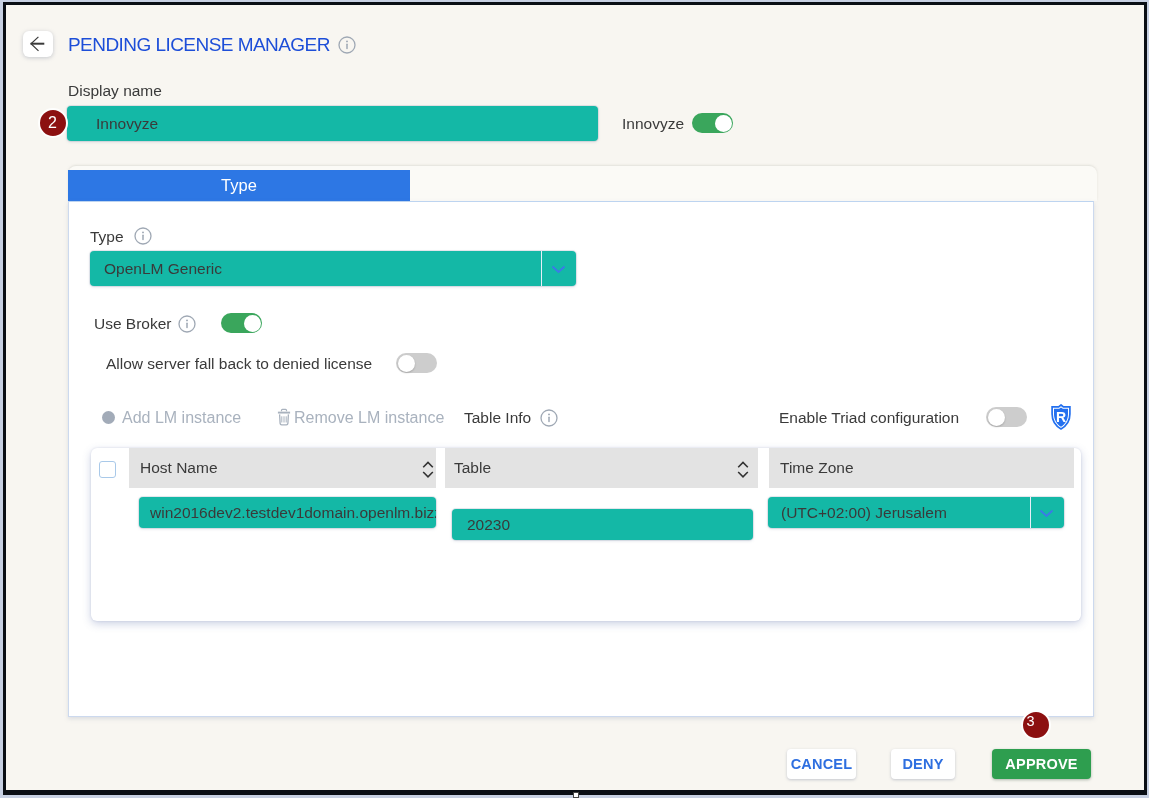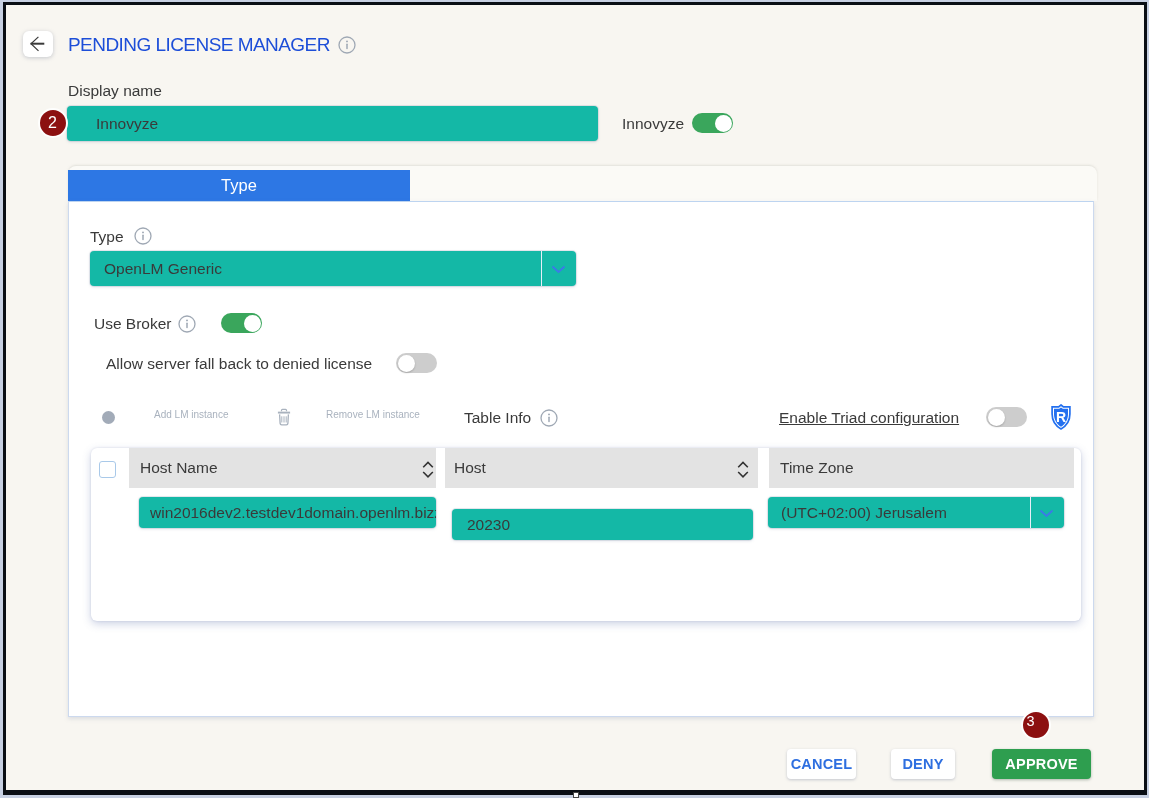--- a/index.html
+++ b/index.html
@@ -2,21 +2,21 @@
 <html><head>
 <meta charset="utf-8">
 <style>
   * { margin:0; padding:0; box-sizing:border-box; }
   html,body { width:1149px; height:798px; overflow:hidden; }
   body { background:#c7d0e2; font-family:"Liberation Sans", sans-serif; position:relative; }
   .frame { position:absolute; left:2.5px; top:2px; width:1144.5px; height:793px;
            border:3px solid #0a0e14; border-bottom-width:5px; background:#f8f6f1; }
   .abs { position:absolute; }
   .txt { color:#3a3a3a; font-size:15.5px; white-space:nowrap; }
-  .gtxt { color:#a9b2be; font-size:10px; white-space:nowrap;margin-left:32px; }
+  .gtxt { color:#a9b2be; font-size:16px; white-space:nowrap; }
   .input { background:#14b8a6; border-radius:4px; box-shadow:0 0 0 1px rgba(160,170,190,.25), 0 1px 3px rgba(120,130,160,.25); }
   .toggle { width:41px; height:20px; border-radius:10px; position:absolute; }
   .toggle .knob { position:absolute; top:1.5px; width:17px; height:17px; border-radius:50%; background:#fff; }
   .t-on { background:#3aa65c; }
   .t-on .knob { right:1.5px; }
   .t-off { background:#cdcdcd; }
   .t-off .knob { left:1.5px; box-shadow:0 1px 2px rgba(0,0,0,.2); }
   .badge { position:absolute; width:30px; height:30px; border-radius:50%; background:#8c1010;
            border:2px solid #fefefd; color:#fff; }
   .btn { position:absolute; top:749px; height:30px; border-radius:4px; background:#fff;
@@ -96,36 +96,36 @@
   <path d="M2.6 6.4 l.5 9 a1.5 1.5 0 0 0 1.5 1.4 h4.8 a1.5 1.5 0 0 0 1.5-1.4 l.5-9" fill="none" stroke="#a9b2be" stroke-width="1.3"></path>
   <path d="M4.8 8.3 v6.2 M7 8.3 v6.2 M9.2 8.3 v6.2" fill="none" stroke="#a9b2be" stroke-width="1"></path>
 </svg>
 <div class="abs gtxt" style="left:294px; top:409px;">Remove LM instance</div>
 <div class="abs txt" style="left:464px; top:409px;">Table Info</div>
 <svg class="abs" style="left:539.5px; top:408.5px;" width="18" height="18" viewBox="0 0 18 18">
   <circle cx="9" cy="9" r="8" fill="none" stroke="#9fa8b4" stroke-width="1.3"></circle>
   <circle cx="9" cy="5.4" r="0.95" fill="#9fa8b4"></circle>
   <rect x="8.25" y="7.6" width="1.5" height="5.6" rx="0.75" fill="#9fa8b4"></rect>
 </svg>
-<div class="abs txt" style="left:779px; top:409px;text-decoration:underline;">Enable Triad configuration</div>
+<div class="abs txt" style="left:779px; top:409px;">Enable Triad configuration</div>
 <div class="toggle t-off" style="left:986px; top:407px;">
     <div class="knob"></div>
   </div>
 <svg class="abs" style="left:1050.5px; top:404px;" width="20" height="26" viewBox="0 0 20 26">
   <path d="M10 1 L12.4 2.9 H18.9 V10 C18.9 16.8 15.4 21.9 10 24.9 C4.6 21.9 1.1 16.8 1.1 10 V2.9 H7.6 Z" fill="#fff" stroke="#2470ef" stroke-width="1.7"></path>
   <path d="M10 3.4 L11.8 4.8 H17 V10 C17 15.7 14.3 20.1 10 22.8 C5.7 20.1 3 15.7 3 10 V4.8 H8.2 Z" fill="#2470ef"></path>
   <text x="10" y="17.8" font-family="Liberation Sans, sans-serif" font-size="14" font-weight="bold" fill="#fff" text-anchor="middle">R</text>
 </svg>
 
 <div class="abs" style="left:91px; top:448px; width:990px; height:173px; background:#fff; border-radius:6px; box-shadow:0 3px 8px rgba(90,110,170,.3), 0 0 2px rgba(120,130,170,.25); overflow:hidden;">
   <div class="hcell" style="left:38px; top:0; width:307px;"></div>
   <div class="hcell" style="left:354px; top:0; width:313px;"></div>
   <div class="hcell" style="left:678px; top:0; width:305px;"></div>
   <div class="hlabel" style="left:49px;">Host Name</div>
-  <div class="hlabel" style="left:363px;">Host</div>
+  <div class="hlabel" style="left:363px;">Table</div>
   <div class="hlabel" style="left:689px;">Time Zone</div>
   <svg style="position:absolute; left:331px; top:10px;" width="12" height="22" viewBox="0 0 12 22">
     <path d="M1.2 9.2 L6 4.4 L10.8 9.2" fill="none" stroke="#333" stroke-width="1.6"></path>
     <path d="M1.2 14 L6 18.8 L10.8 14" fill="none" stroke="#333" stroke-width="1.6"></path>
   </svg>
   <svg style="position:absolute; left:646px; top:10px;" width="12" height="22" viewBox="0 0 12 22">
     <path d="M1.2 9.2 L6 4.4 L10.8 9.2" fill="none" stroke="#333" stroke-width="1.6"></path>
     <path d="M1.2 14 L6 18.8 L10.8 14" fill="none" stroke="#333" stroke-width="1.6"></path>
   </svg>
   <div style="position:absolute; left:8px; top:13px; width:17px; height:17px; background:#fff; border:1px solid #a9c9e9; border-radius:3px;"></div>

